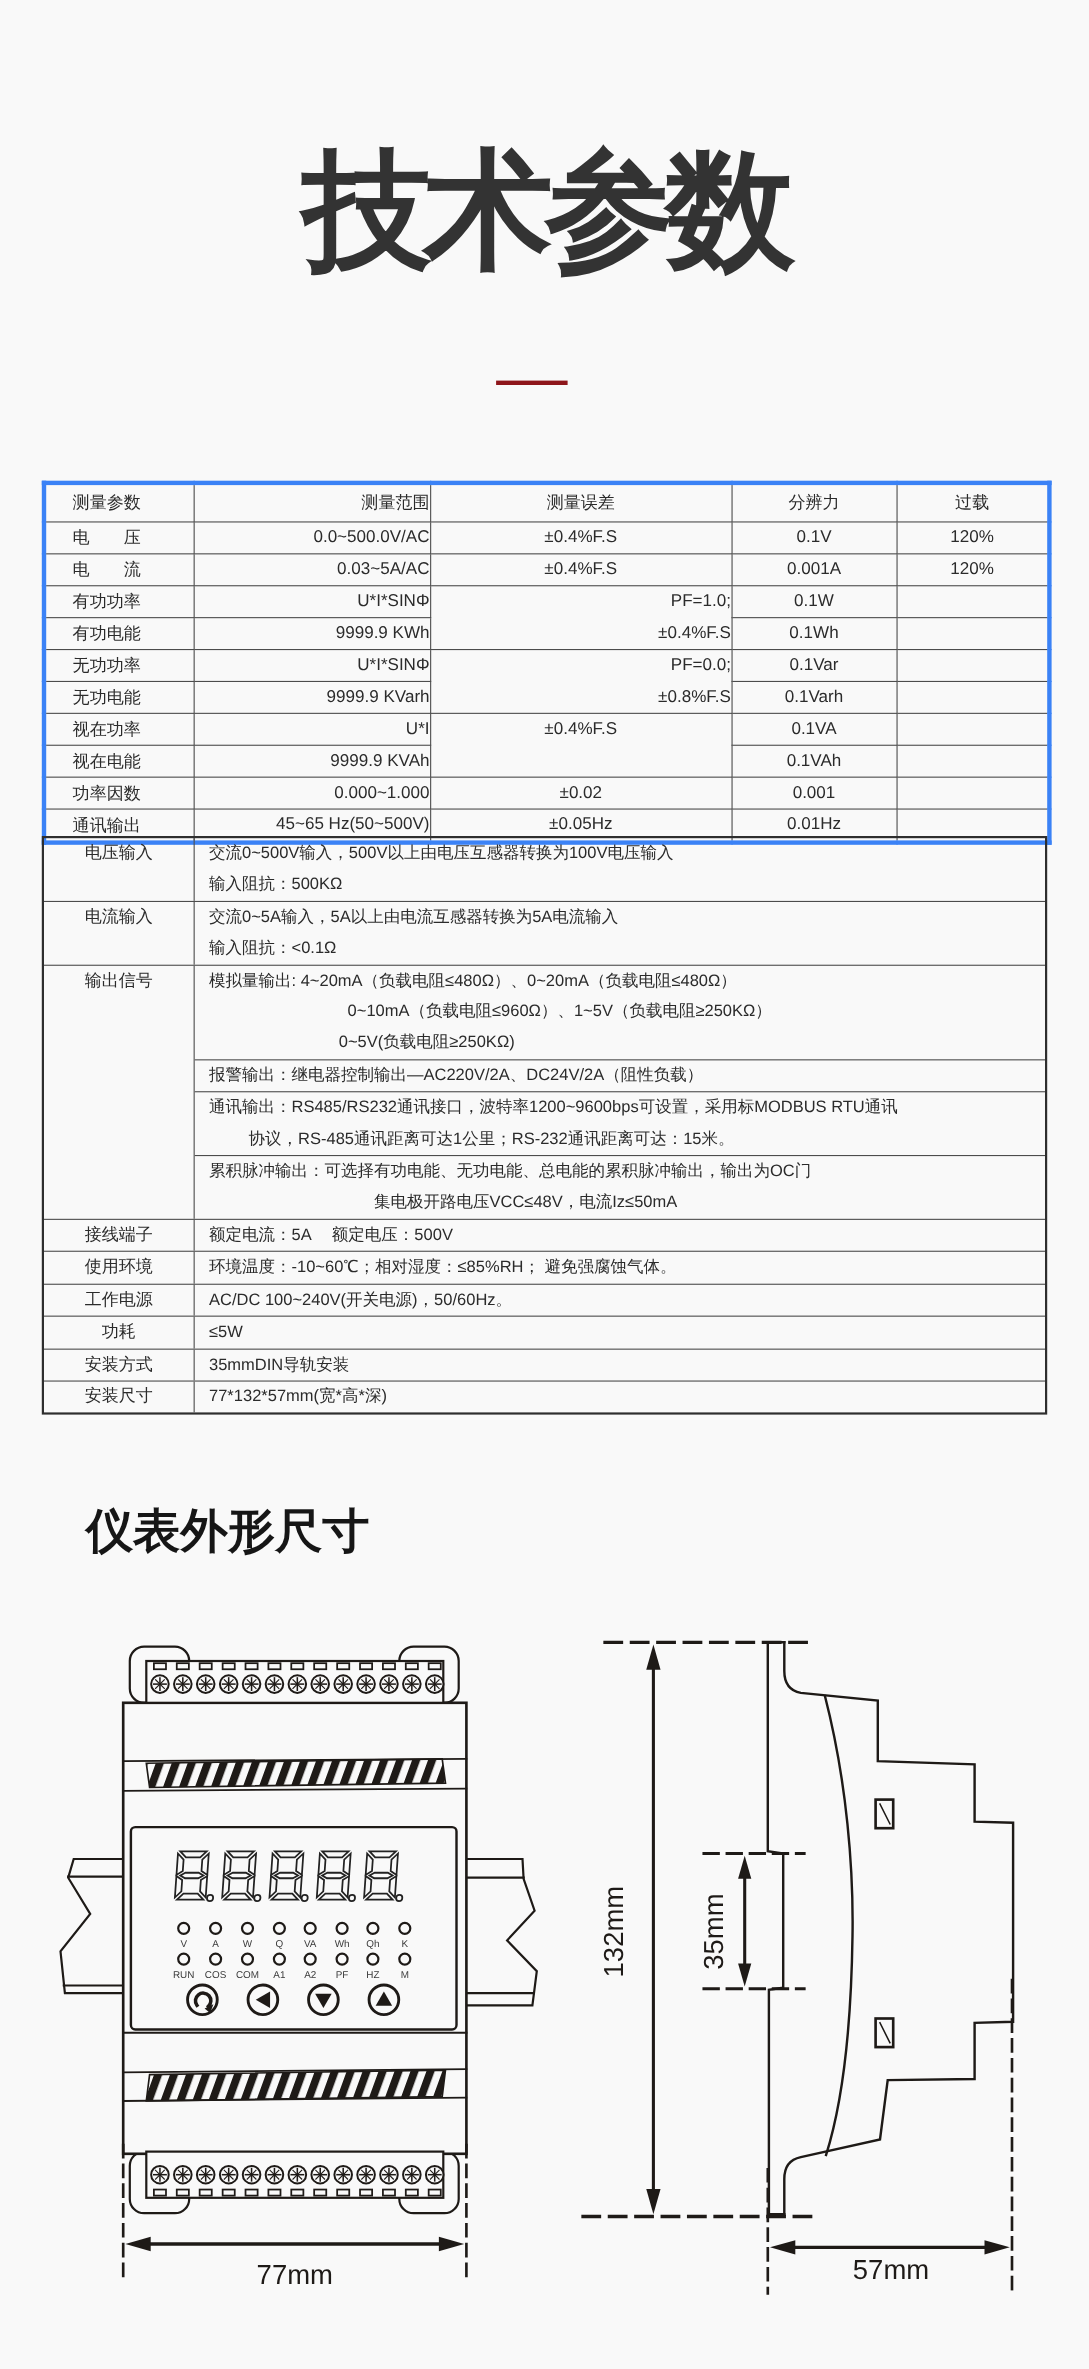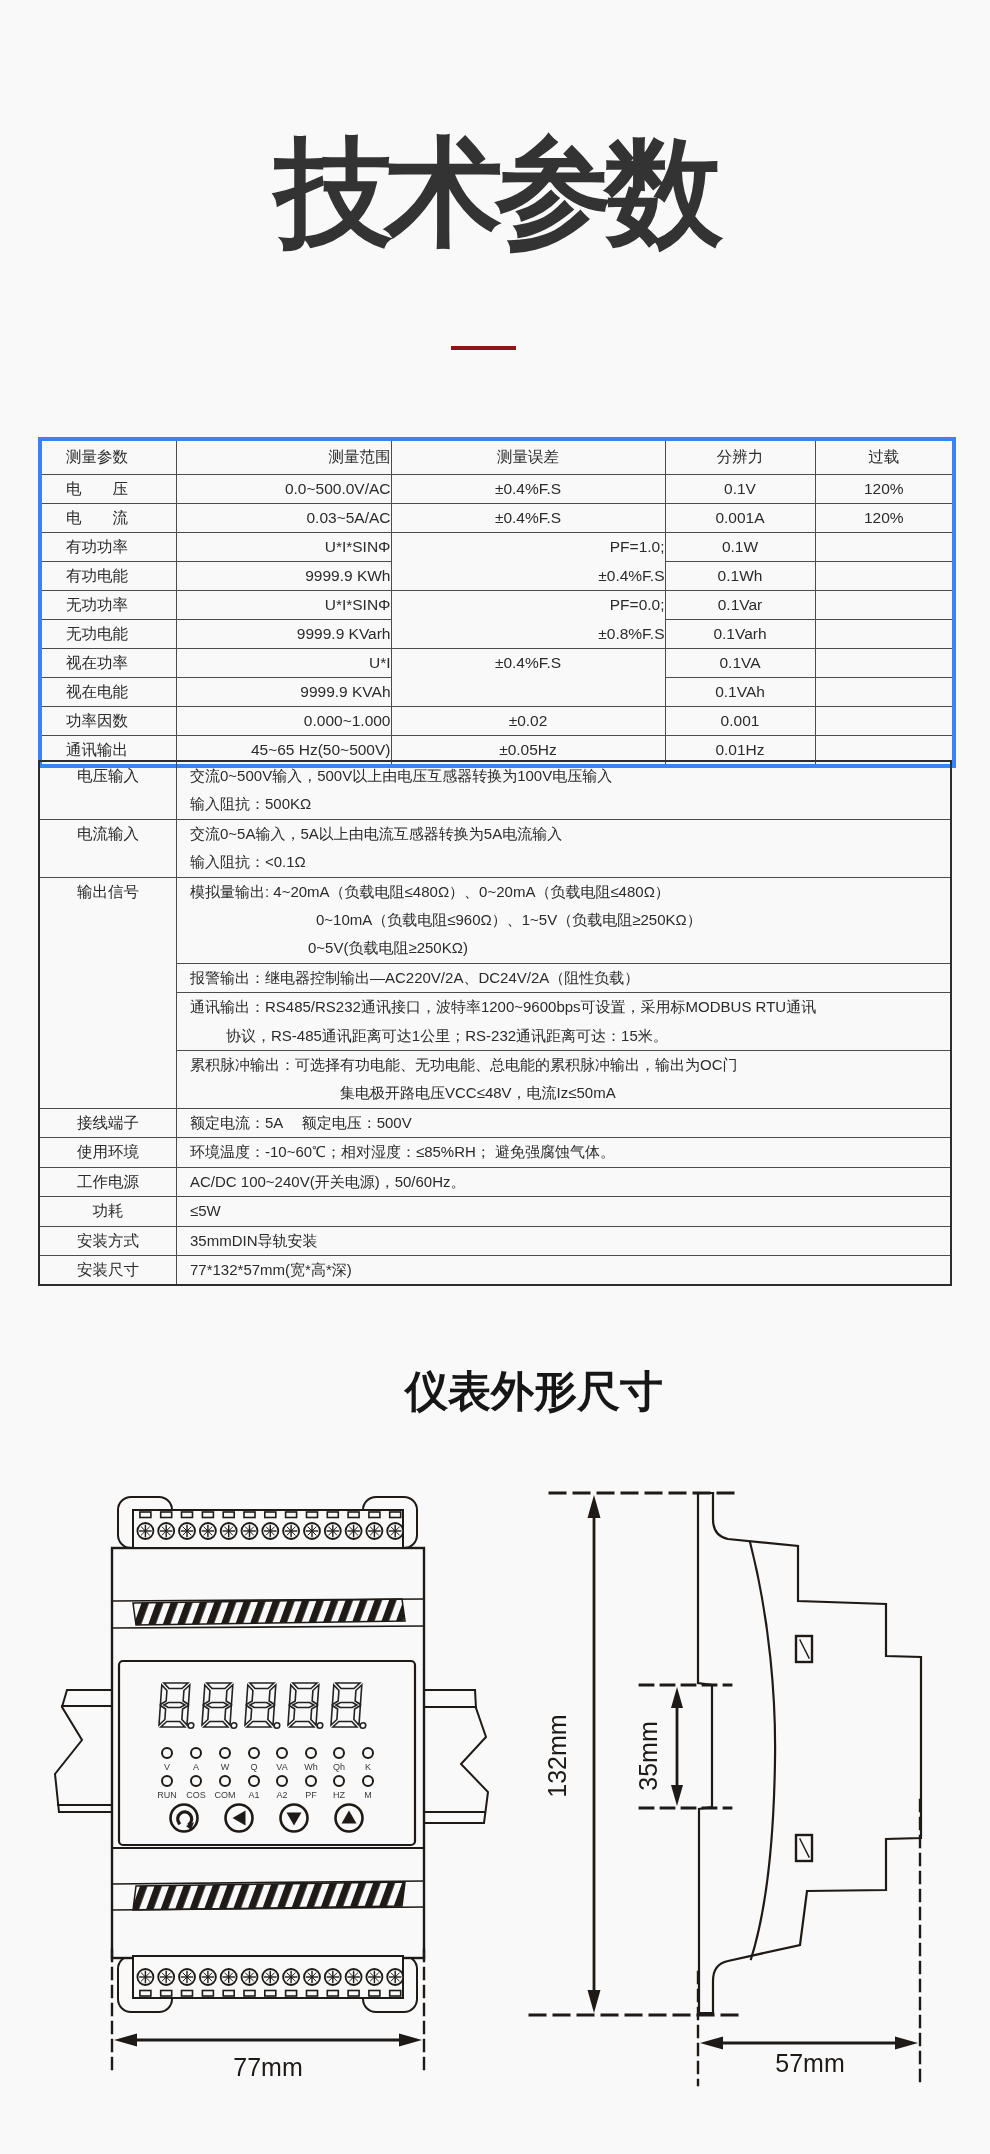--- a/index.html
+++ b/index.html
@@ -28,21 +28,21 @@
   .t2label{width:136px;flex:none;border-right:1px solid #4c4c4c;
            text-align:center;font-size:15.5px;line-height:28.4px;white-space:nowrap}
   .t2content{flex:1;font-size:15px;line-height:28.4px;padding-left:13px;min-width:0}
   .t2content .ln{white-space:nowrap}
   .blk{border-top:1px solid #4c4c4c;margin-left:-13px;padding-left:13px}
   .blk:first-child{border-top:none}
   .ind-a{padding-left:126px}
   .ind-b{padding-left:118px}
   .ind-c{padding-left:36px}
   .ind-d{padding-left:150px}
-  #section2-title{left:0;top:1363px;width:990px;text-align:center;text-indent:78px;
+  #section2-title{left:0;top:1363px;width:990px;text-align:left;text-indent:78px;
                   font-size:43px;font-weight:bold;color:#161616}
   #drawings{left:0;top:1440px}
   svg text{font-family:"Liberation Sans",sans-serif}
 </style>
 </head>
 <body>
 
 <div class="abs" id="page-title">技术参数</div>
 <div class="abs" id="red-divider"></div>
 

